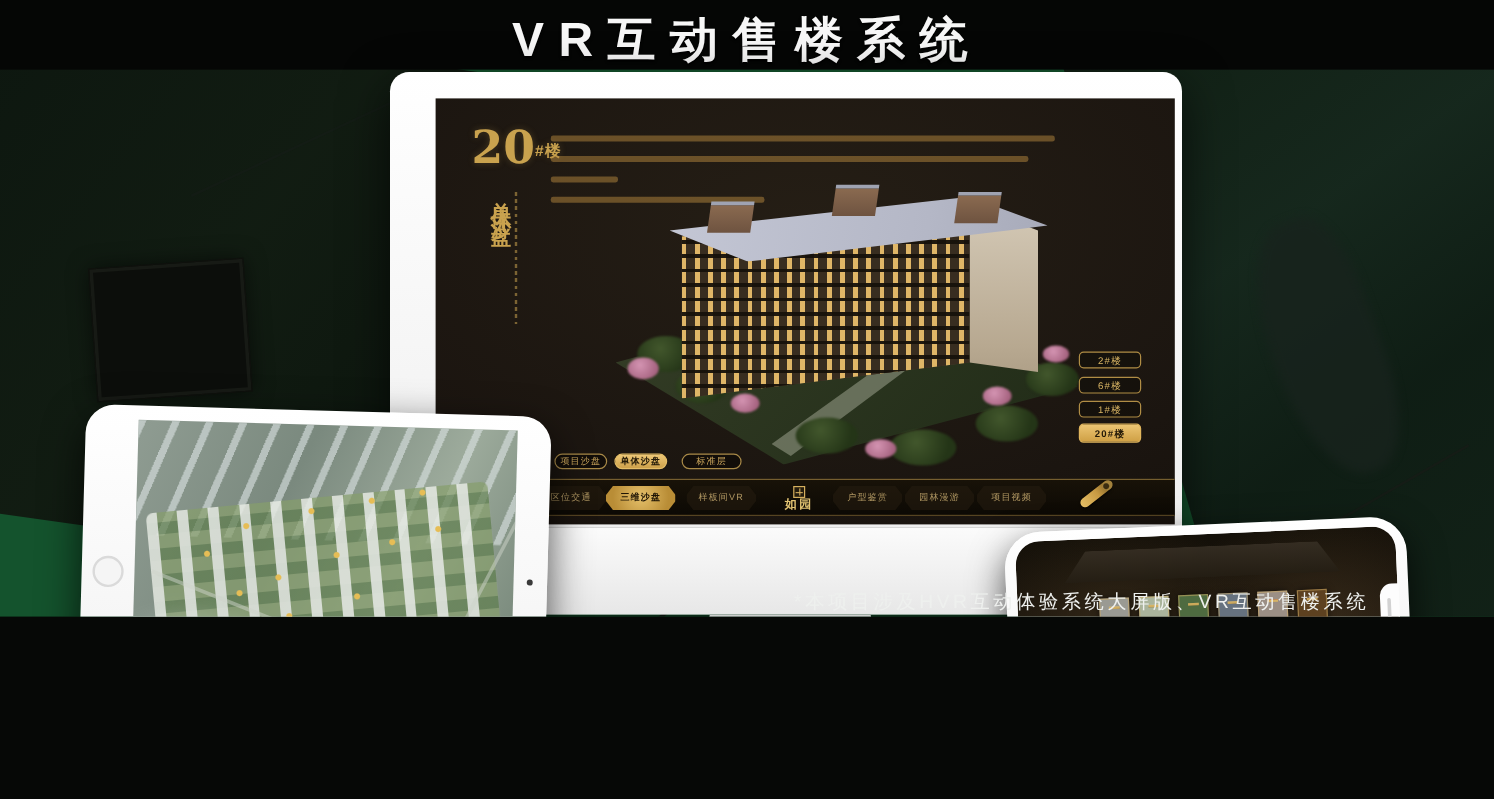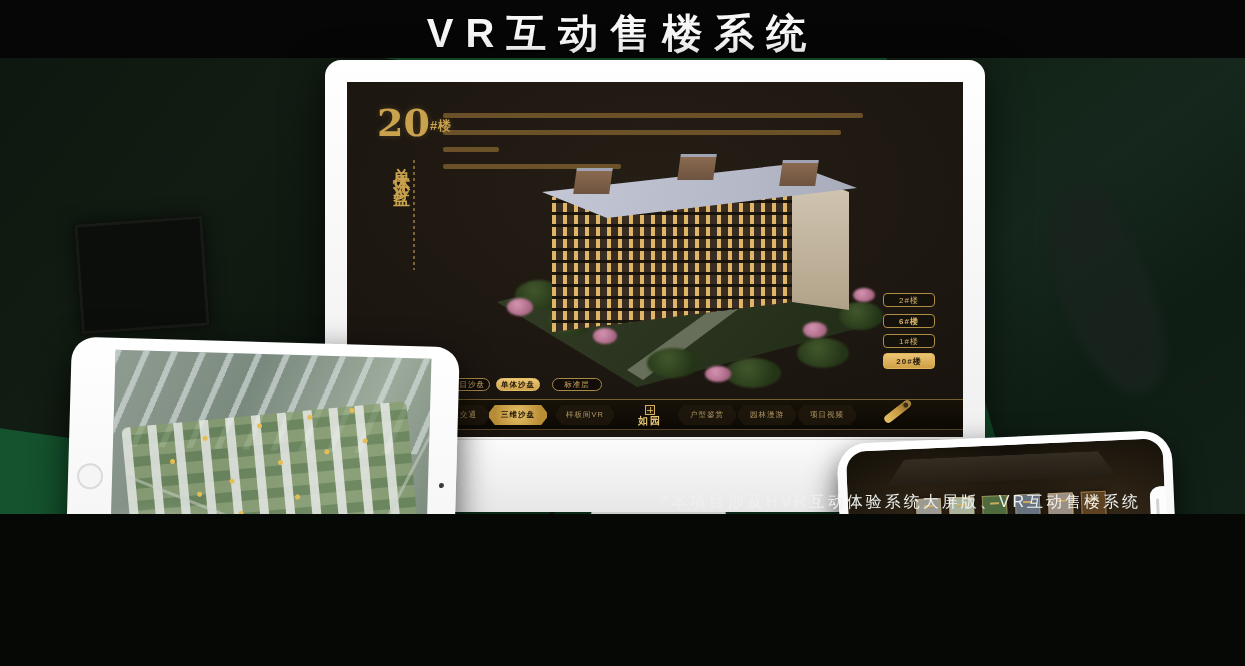--- a/index.html
+++ b/index.html
@@ -77,21 +77,21 @@
     margin-bottom:1px;
   }
 
   
   .monitor {
     position:absolute; left:325px; top:60px; width:660px; height:452px;
     background:linear-gradient(#ffffff,#ededed); border-radius:16px;
     box-shadow:0 14px 40px rgba(0,0,0,.65);
   }
   .m-screen {
-    position:absolute; left:22px; top:22px; width:616px; height:355px;
+    position:absolute; left:38px; top:22px; width:616px; height:355px;
     background:radial-gradient(120% 120% at 50% 30%, #251e15 0%, #1b1510 55%, #120d08 100%);
     overflow:hidden;
   }
   .m-chin {
     position:absolute; left:0; bottom:0; width:660px; height:73px;
     background:linear-gradient(#fbfbfb,#e7e7e7); border-top:1px solid #d7d7d7;
     border-radius:0 0 16px 16px;
   }
   .m-neck {
     position:absolute; left:557px; top:512px; width:203px; height:86px;
@@ -159,21 +159,21 @@
 
   
   .floor-btn {
     position:absolute; left:536px; width:52px; height:14px; border-radius:4px;
     border:1px solid #b08d45; background:rgba(10,8,4,.35);
     color:#d9b564; font-size:8px; display:flex; align-items:center; justify-content:center;
     letter-spacing:1px; cursor:pointer;
   }
   .floor-btn.active { background:linear-gradient(#e8c univers); }
   .floor-btn.active { background:linear-gradient(#ecc573,#cfa045); color:#241a08; font-weight:bold; border-color:#e0b55c; }
-  .fb1 { top:211px; } .fb2 { top:232px;font-weight:bold; } .fb3 { top:252px; } .fb4 { top:271px; height:16px; }
+  .fb1 { top:211px; } .fb2 { top:232px; } .fb3 { top:252px; } .fb4 { top:271px; height:16px; }
 
   
   .pill {
     position:absolute; height:13px; border-radius:7px; border:1px solid #a98a48;
     color:#cfa95e; font-size:7.5px; display:flex; align-items:center; justify-content:center;
     letter-spacing:1px; background:rgba(12,9,5,.6); cursor:pointer;
   }
   .pill.active { background:linear-gradient(#eec877,#cda04a); color:#241a08; font-weight:bold; border-color:#e4bd67; }
   .mp1 { left:99px; top:296px; width:44px; } .mp2 { left:149px; top:296px; width:44px; } .mp3 { left:205px; top:296px; width:50px; }
 

